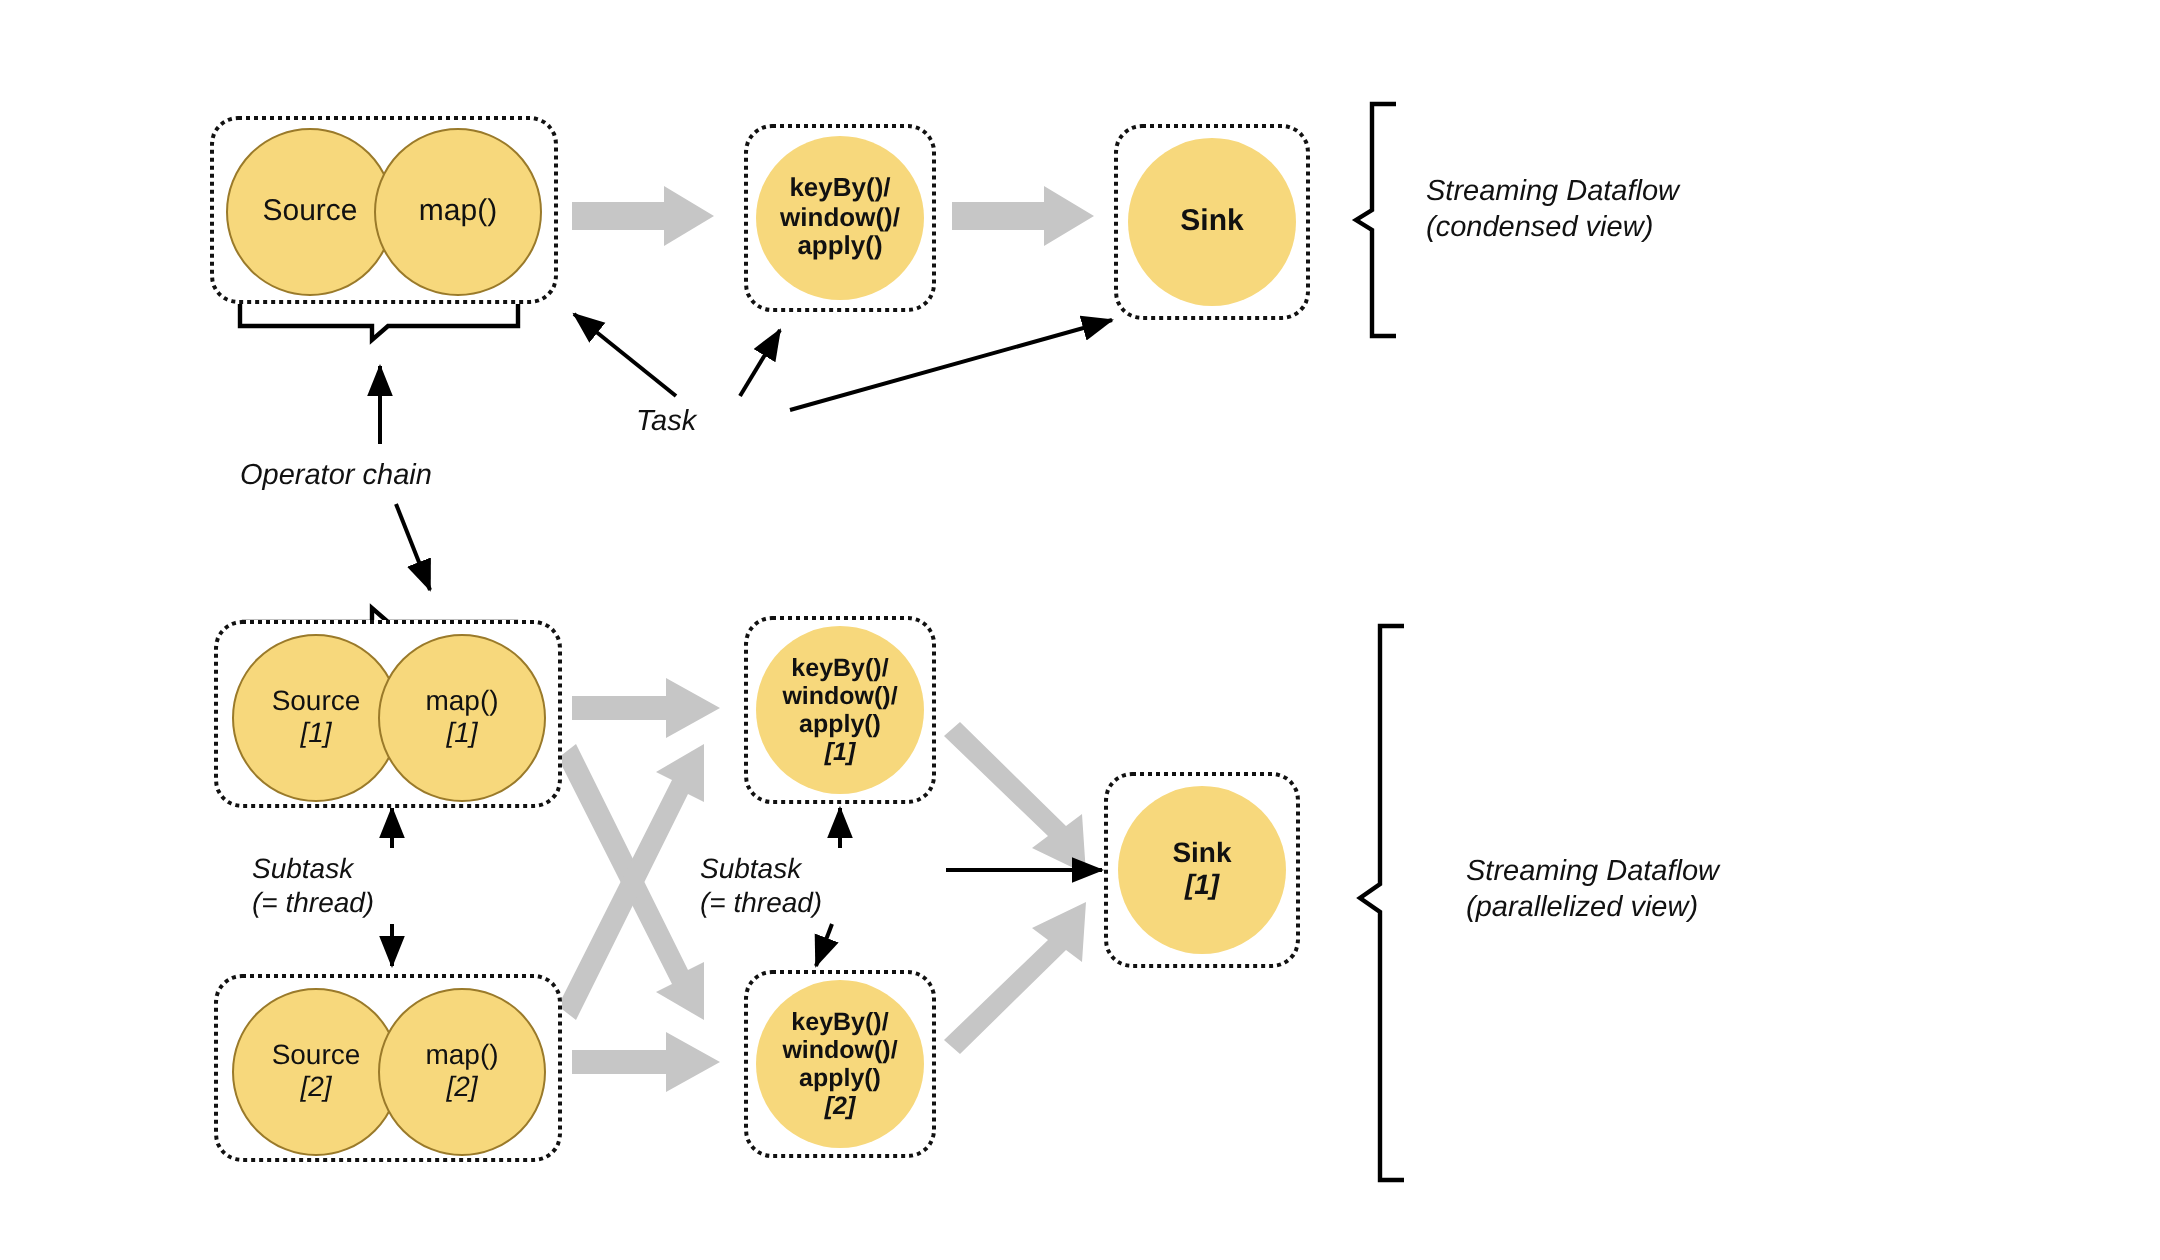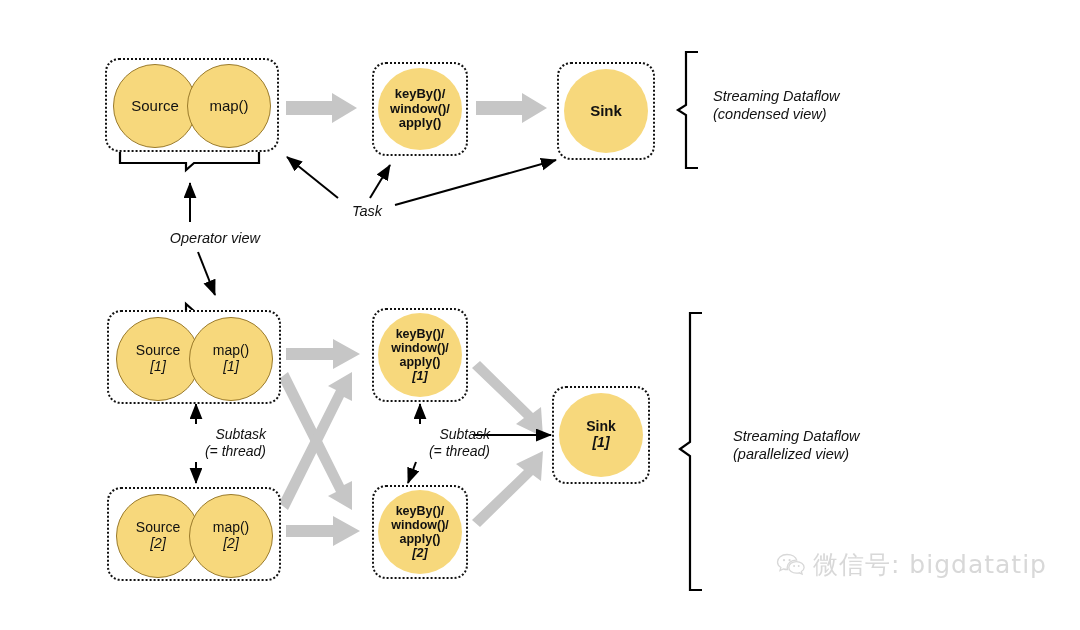--- a/index.html
+++ b/index.html
@@ -41,21 +41,21 @@
     justify-content: center;
     text-align: center;
     color: #111111;
     line-height: 1.12;
   }
   .circle.nb { border: none; font-weight: bold; }
   .lbl {
     position: absolute;
     font-style: italic;
     color: #111111;
-    text-align: right;
+    text-align: left;
     white-space: pre-line;
     line-height: 1.22;
   }
   .idx { font-style: italic; }
   .wm {
     position: absolute;
     color: #d8d8d8;
     font-family: "DejaVu Sans", sans-serif;
     white-space: nowrap;
     letter-spacing: 1px;
@@ -157,21 +157,21 @@
     <span>keyBy()/
 window()/
 apply()</span>
   </div>
 
   <div class="node-box" style="left:557px; top:62px; width:98px; height:98px;"></div>
   <div class="circle nb" style="left:564px; top:69px; width:84px; height:84px; font-size:15px;">
     <span>Sink</span>
   </div>
 
-  <div class="lbl" style="left:120px; top:230px; width:140px; font-size:14.5px;">Operator view</div>
+  <div class="lbl" style="left:120px; top:230px; width:140px; font-size:14.5px;">Operator chain</div>
 
   <div class="lbl" style="left:318px; top:203px; width:64px; font-size:14.5px;">Task</div>
 
   <div class="lbl" style="left:713px; top:88px; width:240px; font-size:14.5px; text-align:left;">Streaming Dataflow
 (condensed view)</div>
 
   <div class="node-box" style="left:107px; top:310px; width:174px; height:94px;"></div>
   <div class="circle" style="left:116px; top:317px; width:84px; height:84px; font-size:14px; flex-direction:column;">
     <span>Source</span>
     <span class="idx">[1]</span>
@@ -215,28 +215,14 @@
 
   <div class="lbl" style="left:126px; top:426px; width:140px; font-size:14px;">Subtask
 (= thread)</div>
 
   <div class="lbl" style="left:350px; top:426px; width:140px; font-size:14px;">Subtask
 (= thread)</div>
 
   <div class="lbl" style="left:733px; top:428px; width:260px; font-size:14.5px; text-align:left;">Streaming Dataflow
 (parallelized view)</div>
 
-  <div style="position:absolute; left:776px; top:548px; display:flex; align-items:center; gap:7px;">
-    <svg width="30" height="26" viewBox="0 0 30 26">
-      <path d="M11,2.5 C5.5,2.5 1.5,6 1.5,10 C1.5,12.2 2.8,14.2 4.9,15.5 L4,18.6 L7.4,17 C8.5,17.3 9.7,17.5 11,17.5
-               C11.2,17.5 11.4,17.5 11.6,17.5 C11.3,16.8 11.2,16.1 11.2,15.3 C11.2,11.3 15.2,8.2 20.1,8.2
-               C20.3,8.2 20.5,8.2 20.7,8.2 C19.9,4.9 15.9,2.5 11,2.5 z" fill="none" stroke="#d8d8d8" stroke-width="1.3"></path>
-      <circle cx="8" cy="8.2" r="1.1" fill="#d8d8d8"></circle>
-      <circle cx="13.6" cy="8.2" r="1.1" fill="#d8d8d8"></circle>
-      <path d="M20.4,9.6 C16.2,9.6 12.8,12.2 12.8,15.4 C12.8,18.6 16.2,21.2 20.4,21.2 C21.4,21.2 22.4,21.05 23.3,20.8
-               L26.1,22.1 L25.4,19.5 C27.1,18.45 28.1,16.1 28.1,15.4 C28.1,12.2 24.6,9.6 20.4,9.6 z" fill="none" stroke="#d8d8d8" stroke-width="1.3"></path>
-      <circle cx="18.1" cy="14" r="0.95" fill="#d8d8d8"></circle>
-      <circle cx="22.7" cy="14" r="0.95" fill="#d8d8d8"></circle>
-    </svg>
-    <span class="wm" style="position:static; font-size:25px;">微信号: bigdatatip</span>
-  </div>
 
 </div>
 
 </body></html>

